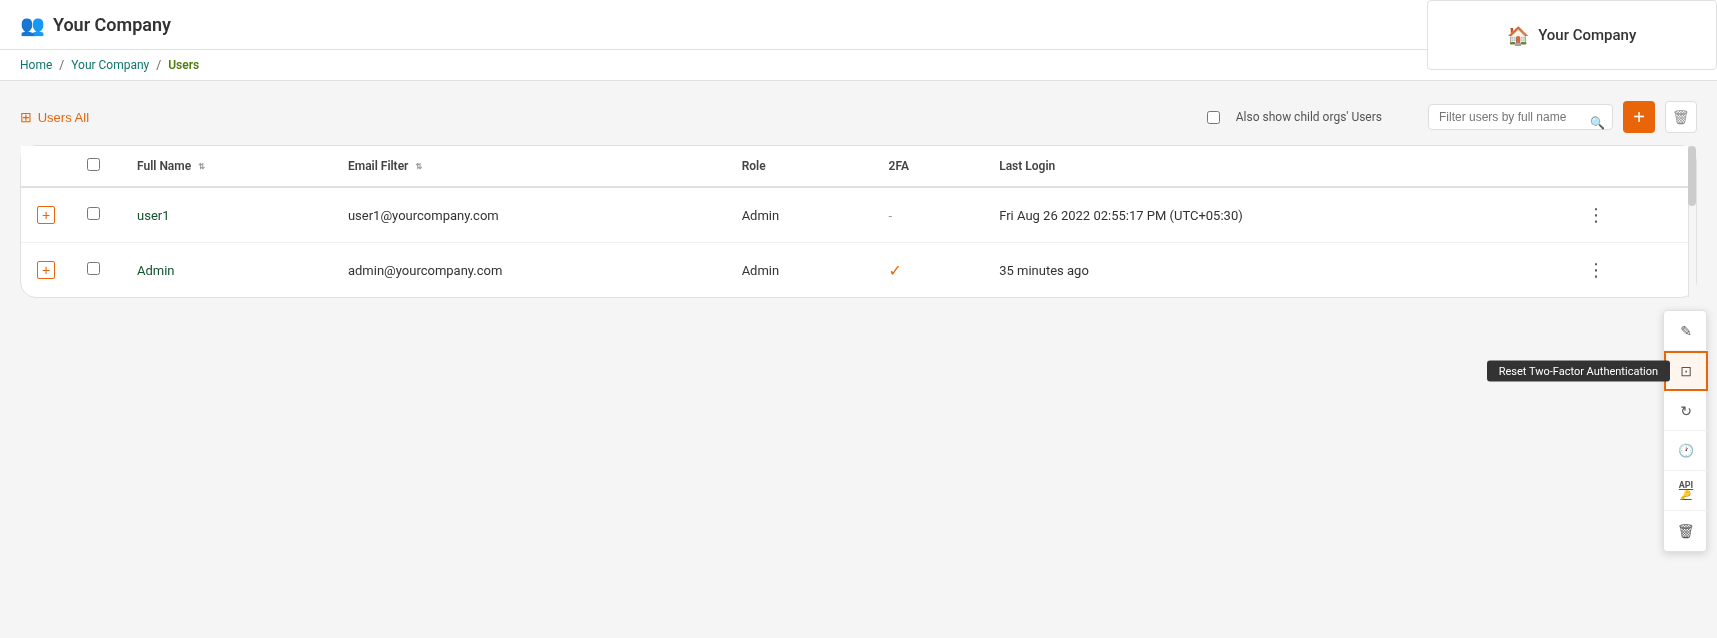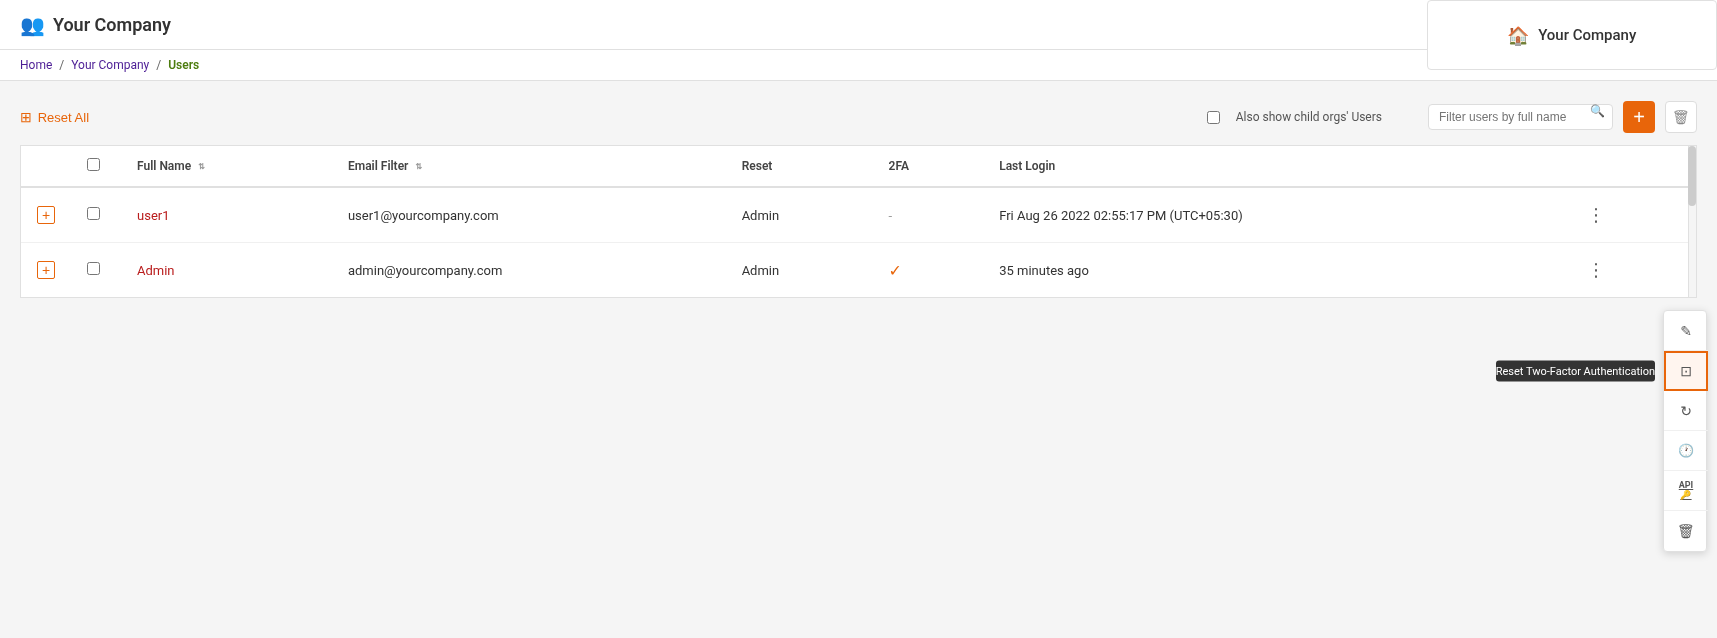--- a/index.html
+++ b/index.html
@@ -68,21 +68,21 @@
     }
 
     
     .breadcrumb {
       padding: 8px 20px;
       font-size: 12px;
       color: #666;
       background: #fff;
     }
     .breadcrumb a {
-      color: #4c1d95;
+      color: #0f766e;
       text-decoration: none;
     }
     .breadcrumb .current {
       font-weight: 600;
       color: #4d7c0f;
     }
     .breadcrumb .sep { margin: 0 4px; }
 
     
     .main {
@@ -130,21 +130,21 @@
       font-size: 12px;
       color: #555;
       margin-left: 8px;
     }
     .child-orgs-label input[type="checkbox"] {
       cursor: pointer;
     }
     .filter-input-wrap {
       position: relative;
       display: flex;
-      align-items: flex-start;
+      align-items: flex-end;
       padding-left: 36px;
     }
     .filter-input {
       border: 1px solid #ddd;
       border-radius: 4px;
       padding: 5px 30px 5px 10px;
       font-size: 12px;
       width: 185px;
       background: #fff;
       outline: none;
@@ -180,21 +180,21 @@
       align-items: center;
       justify-content: center;
       color: #888;
       font-size: 14px;
     }
 
     
     .table-wrap {
       background: #fff;
       border: 1px solid #e0e0e0;
-      border-radius: 0;
+      border-radius: 16px;
       position: relative;
     }
     table {
       width: 100%;
       border-collapse: collapse;
     }
     thead tr {
       border-bottom: 2px solid #e0e0e0;
     }
     thead th {
@@ -243,21 +243,21 @@
       display: flex;
       align-items: center;
       justify-content: center;
       border-radius: 2px;
       font-weight: 300;
     }
     .row-checkbox {
       cursor: pointer;
     }
     .user-link {
-      color: #b91c1c;
+      color: #14532d;
       text-decoration: none;
       cursor: pointer;
     }
     .check-icon {
       color: #e8650a;
       font-size: 16px;
     }
     .dash-icon {
       color: #999;
     }
@@ -317,25 +317,25 @@
     }
     .context-menu-item:last-child {
       border-bottom: none;
     }
     .context-menu-item.active {
       border: 2px solid #e8650a;
       background: #fff5ef;
     }
     .tooltip {
       position: absolute;
-      right: 51px;
+      right: 36px;
       background: #333;
       color: #fff;
       font-size: 11px;
-      padding: 4px 0;
+      padding: 4px 12px;
       border-radius: 3px;
       white-space: nowrap;
       top: 50%;
       transform: translateY(-50%);
     }
   </style>
 </head>
 <body>
 
 <div class="top-area">
@@ -359,21 +359,21 @@
     <span class="current">Users</span>
   </div>
 </div>
 
 <div class="main">
 
   <div class="toolbar">
     <div class="toolbar-left">
       <button class="expand-all-btn">
         <span class="expand-icon">⊞</span>
-        <span>Reset All</span>
+        <span>Users All</span>
       </button>
     </div>
     <div class="toolbar-right">
       <label class="child-orgs-label">
         <input type="checkbox" style="">
         <span>Also show child orgs' Users</span>
       </label>
       <div class="filter-input-wrap">
         <input class="filter-input" type="text" placeholder="Filter users by full name" style="">
         <span class="filter-icon">🔍</span>
@@ -397,21 +397,21 @@
           </th>
           <th>
             <span>Full Name</span>
             <span class="sort-icon">⇅</span>
           </th>
           <th>
             <span>Email Filter</span>
             <span class="sort-icon">⇅</span>
           </th>
           <th>
-            <span>Reset</span>
+            <span>Role</span>
           </th>
           <th>
             <span>2FA</span>
           </th>
           <th>
             <span>Last Login</span>
           </th>
           <th></th>
         </tr>
       </thead>

